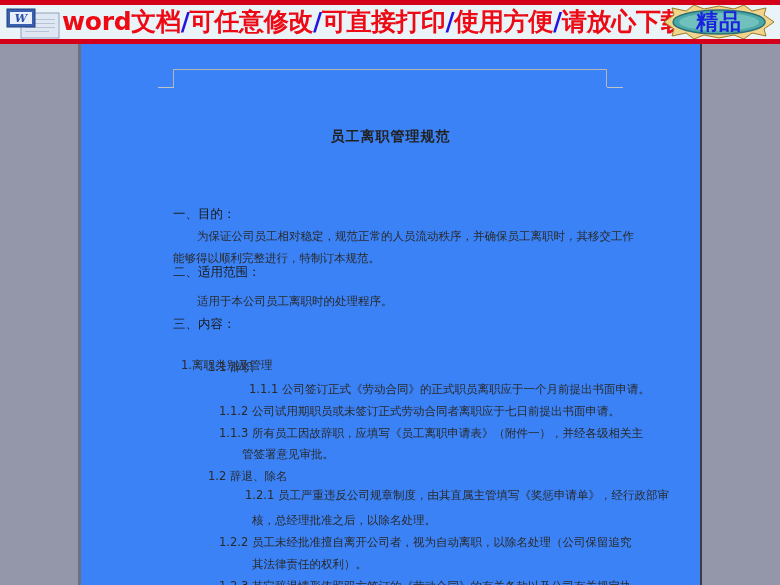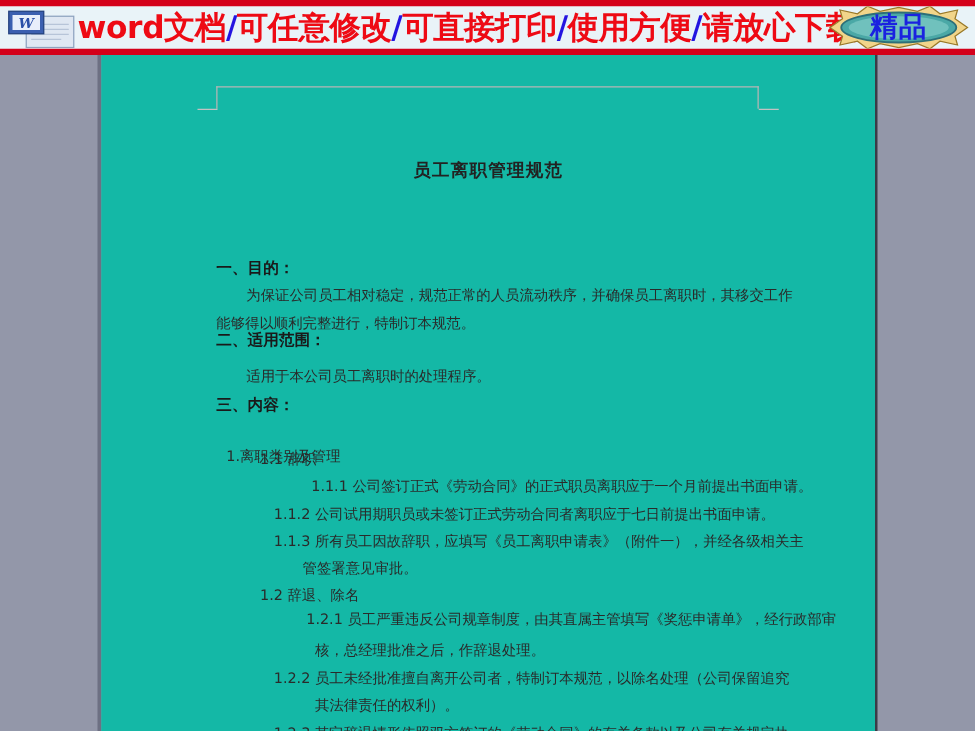--- a/index.html
+++ b/index.html
@@ -39,21 +39,21 @@
     .gutter-left-edge {
       position: absolute; left: 78px; top: 44px; width: 3px; height: 541px;
       background: #6d7083;
     }
     .gutter-right-edge {
       position: absolute; left: 700px; top: 44px; width: 2px; height: 541px;
       background: #3a3c48;
     }
     .page {
       position: absolute; left: 81px; top: 44px; width: 619px; height: 541px;
-      background: #14b8a6;
+      background: #3b82f6;
       overflow: hidden;
     }
     .hdr-line {
       position: absolute; left: 92px; top: 25px; width: 434px; height: 18px;
       border-top: 1px solid #b5b5b5; border-left: 1px solid #b5b5b5; border-right: 1px solid #b5b5b5;
     }
     .hdr-tick-l {
       position: absolute; left: 77px; top: 43px; width: 16px; height: 1px; background: #c2c2c2;
     }
     .hdr-tick-r {
@@ -63,21 +63,21 @@
       position: absolute; left: 0; width: 619px; top: 84px;
       text-align: center; font-size: 14px; font-weight: bold; color: #222;
       letter-spacing: 1px;
     }
     .line {
       position: absolute; white-space: nowrap; color: #2a2a2a; font-size: 11.5px;
       font-family: "DejaVu Sans", "Liberation Sans", sans-serif;
     }
     .h1 {
       font-family: "DejaVu Serif", "Liberation Serif", serif;
-      font-weight: bold; font-size: 12.5px; color: #1a1a1a;
+      font-weight: normal; font-size: 12.5px; color: #1a1a1a;
     }
   </style>
 </head>
 <body>
 
 <div class="banner">
   <svg class="word-icon" viewBox="0 0 56 32">
     <rect x="16" y="6" width="38" height="25" fill="#dfe7f2" stroke="#8ea3bf" stroke-width="1"></rect>
     <rect x="20" y="12" width="30" height="1" fill="#b7c4d8"></rect>
     <rect x="20" y="16" width="30" height="1" fill="#b7c4d8"></rect>
@@ -119,17 +119,17 @@
 
   <div class="line h1" style="left:92px; top:272px;">三、内容：</div>
   <div class="line" style="left:100px; top:294px;margin-top:20px;">1.离职类别及管理</div>
   <div class="line" style="left:127px; top:316px;">1.1  辞职</div>
   <div class="line" style="left:138px; top:338px;margin-left:30px;">1.1.1 公司签订正式《劳动合同》的正式职员离职应于一个月前提出书面申请。</div>
   <div class="line" style="left:138px; top:360px;">1.1.2 公司试用期职员或未签订正式劳动合同者离职应于七日前提出书面申请。</div>
   <div class="line" style="left:138px; top:382px;">1.1.3  所有员工因故辞职，应填写《员工离职申请表》（附件一），并经各级相关主</div>
   <div class="line" style="left:161px; top:403px;">管签署意见审批。</div>
   <div class="line" style="left:127px; top:425px;">1.2 辞退、除名</div>
   <div class="line" style="left:138px; top:444px;margin-left:26px;">1.2.1 员工严重违反公司规章制度，由其直属主管填写《奖惩申请单》，经行政部审</div>
-  <div class="line" style="left:171px; top:469px;">核，总经理批准之后，作辞退处理。</div>
-  <div class="line" style="left:138px; top:491px;">1.2.2  员工未经批准擅自离开公司者，特制订本规范，以除名处理（公司保留追究</div>
+  <div class="line" style="left:171px; top:469px;">核，总经理批准之后，以除名处理。</div>
+  <div class="line" style="left:138px; top:491px;">1.2.2  员工未经批准擅自离开公司者，视为自动离职，以除名处理（公司保留追究</div>
   <div class="line" style="left:171px; top:513px;">其法律责任的权利）。</div>
   <div class="line" style="left:138px; top:535px;">1.2.3  其它辞退情形依照双方签订的《劳动合同》的有关条款以及公司有关规定执</div>
 </div>
 
 </body></html>

